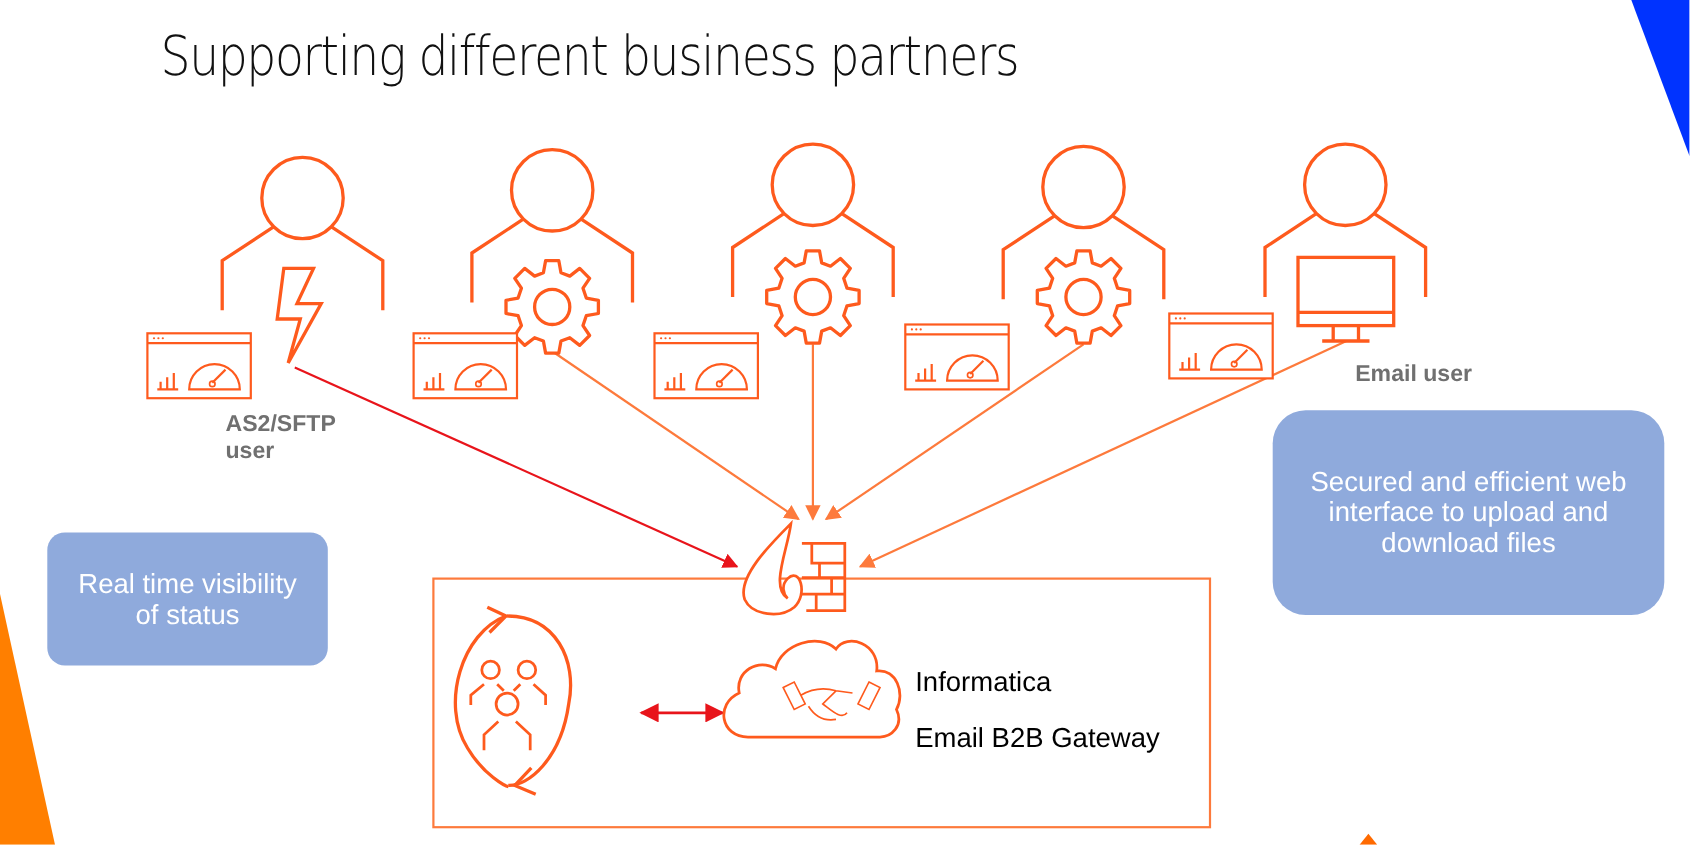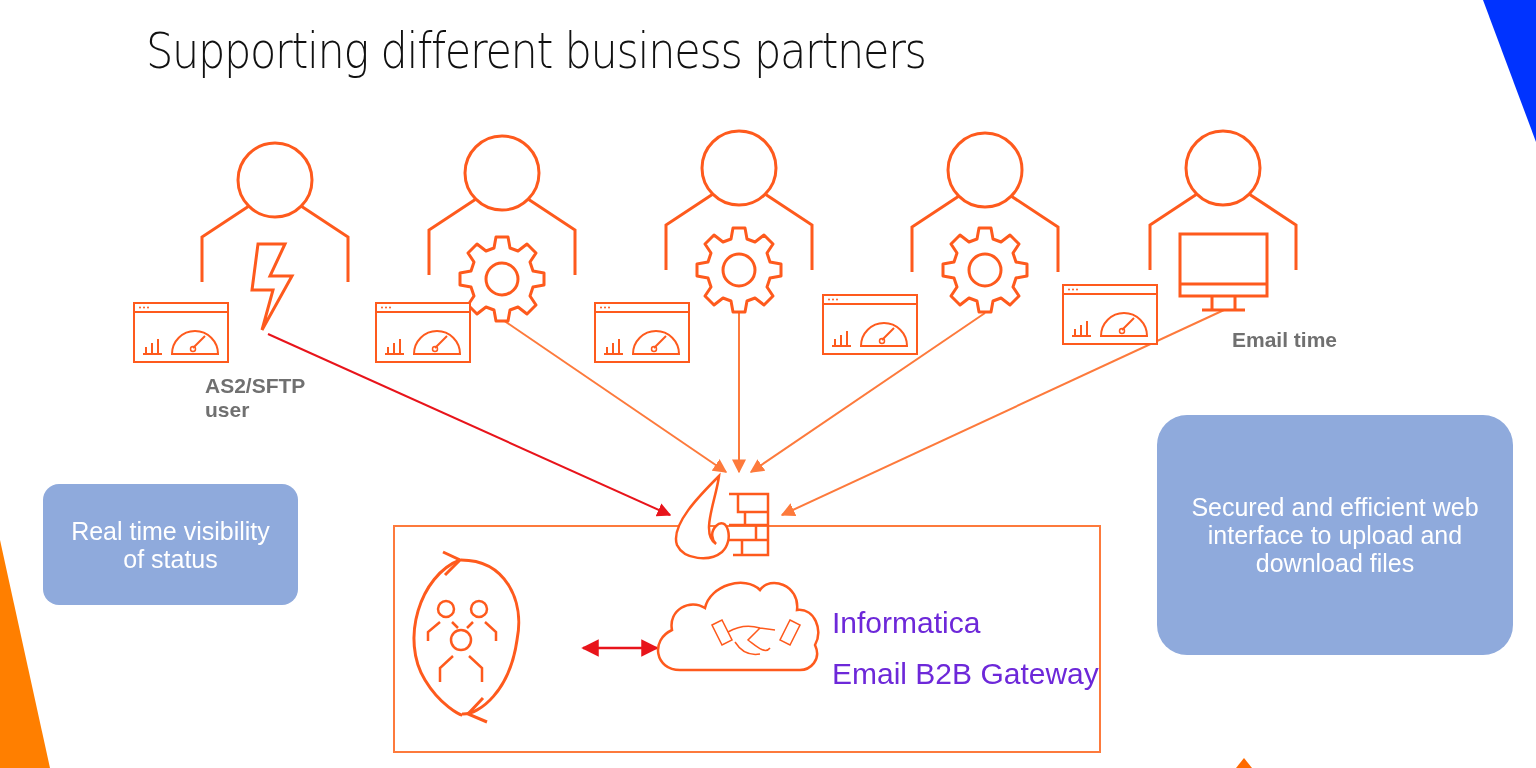--- a/index.html
+++ b/index.html
@@ -1,25 +1,25 @@
 <!DOCTYPE html>
 <html><head>
 <meta charset="utf-8">
 <style>
   html, body { margin: 0; padding: 0; background: #ffffff; }
   body { width: 1536px; height: 768px; position: relative; overflow: hidden; font-family: "Liberation Sans", sans-serif; }
   .title { position: absolute; left: 146px; top: 22px; font-family: "DejaVu Sans", sans-serif; font-weight: 300; font-size: 50px; color: #111; letter-spacing: -1.5px; transform: scaleX(0.86); transform-origin: left top; white-space: nowrap; }
   svg.diagram { position: absolute; left: 0; top: 0; }
   .callout { position: absolute; background: #8faadc; color: #ffffff; border-radius: 22px; text-align: center; font-family: "Liberation Sans", sans-serif; font-size: 25px; line-height: 28px; display: flex; align-items: center; justify-content: center; box-sizing: border-box; }
   .callout-left { left: 43px; top: 438px; width: 255px; height: 121px; border-radius: 16px; padding: 0 20px; margin-top: 46px; }
-  .callout-right { left: 1157px; top: 373px; width: 356px; height: 240px; border-radius: 30px; padding: 0 20px; margin-top: 42px; }
+  .callout-right { left: 1157px; top: 373px; width: 356px; height: 186px; border-radius: 30px; padding: 0 20px; }
   .label-grey { position: absolute; color: #707070; font-weight: bold; font-size: 21px; line-height: 24px; font-family: "Liberation Sans", sans-serif; }
   .label-as2 { left: 205px; top: 374px; width: 130px; }
   .label-email { left: 1232px; top: 328px; white-space: nowrap; }
-  .brand-text { position: absolute; color: #6d28d9; font-size: 30px; font-family: "Liberation Sans", sans-serif; white-space: nowrap; }
+  .brand-text { position: absolute; color: #000000; font-size: 25px; font-family: "Liberation Sans", sans-serif; white-space: nowrap; }
   .brand-1 { left: 832px; top: 606px; }
   .brand-2 { left: 832px; top: 657px; }
 </style>
 </head>
 <body>
 
 <svg class="diagram" width="1536" height="768" viewBox="0 0 1536 768">
   <defs>
     <marker id="arrOr" viewBox="0 0 10 10" refX="9" refY="5" markerWidth="7" markerHeight="7" orient="auto-start-reverse">
       <path d="M0,0 L10,5 L0,10 z" fill="#fd7a3c"></path>
@@ -116,21 +116,21 @@
   <g>
     <path d="M680,670 C655,670 650,640 672,630 C668,610 690,598 705,608 C710,585 745,575 760,590 C770,575 800,585 797,610 C815,608 823,630 815,645 C822,660 810,670 800,670 Z" fill="#fff" stroke="#fe5a1d" stroke-width="2.5"></path>
     <path d="M712,625 L722,620 L732,640 L722,645 Z M790,620 L800,625 L790,645 L780,640 Z" fill="none" stroke="#fe5a1d" stroke-width="1.5"></path>
     <path d="M728,632 C740,625 750,625 760,628 L775,630 M760,628 L748,640 C755,645 765,655 770,648 M735,642 C740,650 748,656 760,654" fill="none" stroke="#fe5a1d" stroke-width="1.5"></path>
   </g>
 </svg>
 
 <div class="title">Supporting different business partners</div>
 
 <div class="label-grey label-as2">AS2/SFTP user</div>
-<div class="label-grey label-email">Email time</div>
+<div class="label-grey label-email">Email user</div>
 
 <div class="callout callout-left">
   <span>Real time visibility of status</span>
 </div>
 <div class="callout callout-right">
   <span>Secured and efficient web interface to upload and download files</span>
 </div>
 
 <div class="brand-text brand-1">Informatica</div>
 <div class="brand-text brand-2">Email B2B Gateway</div>

